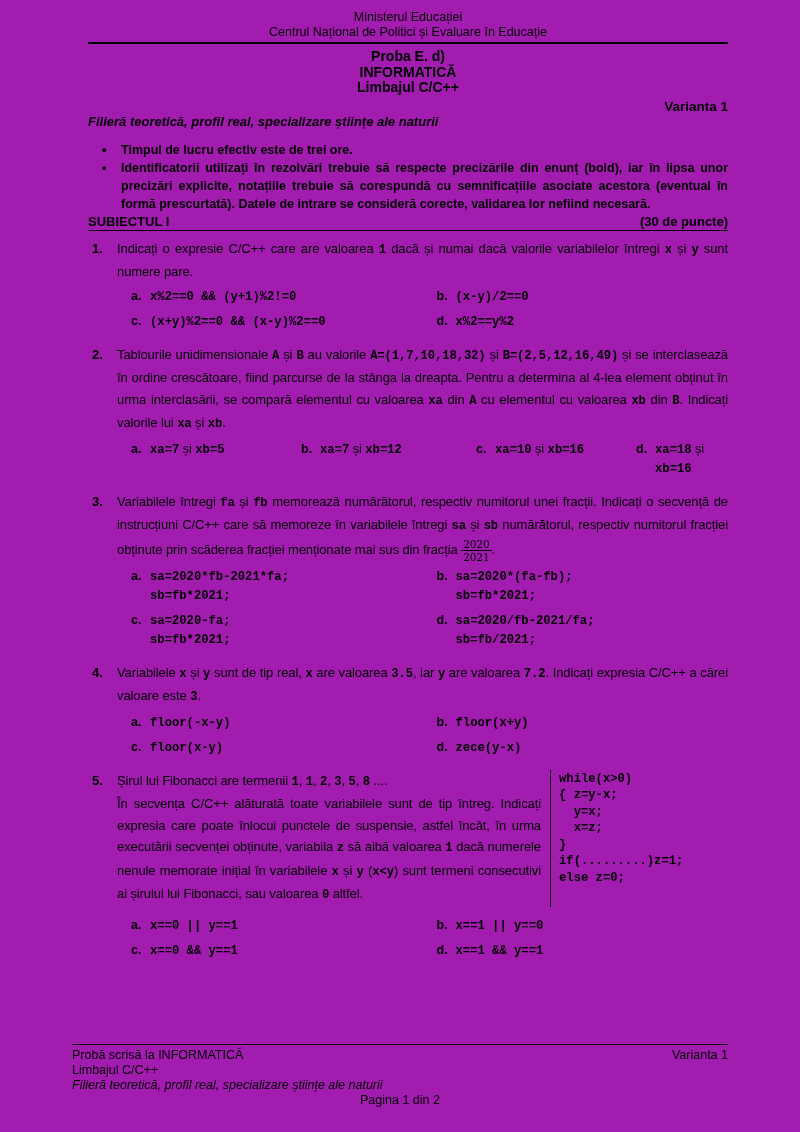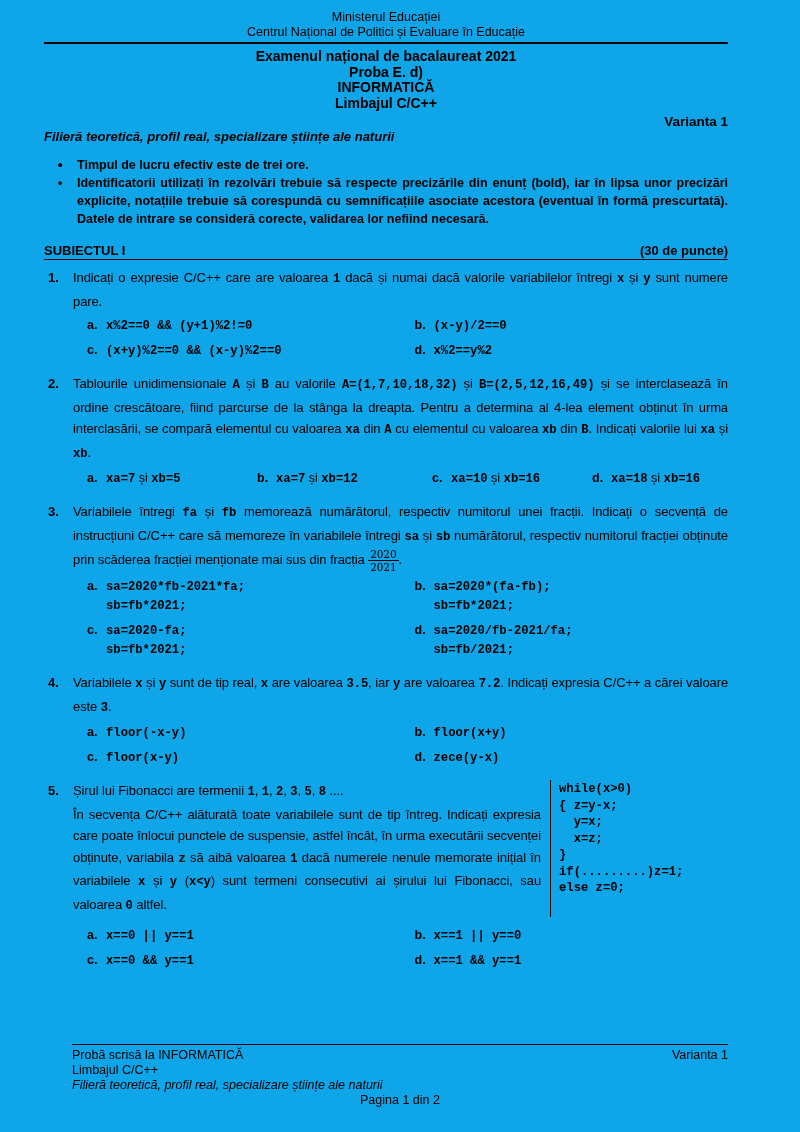--- a/index.html
+++ b/index.html
@@ -2,41 +2,41 @@
 <html><head>
 <meta charset="utf-8">
 <style>
   * { box-sizing: border-box; }
   html, body { margin: 0; padding: 0; background: #ffffff; }
   .page {
     position: relative;
     width: 800px;
     height: 1132px;
     margin: 0 auto;
-    background: #0ea5e9;
+    background: #a21caf;
     color: #000000;
     font-family: "Liberation Sans", sans-serif;
-    padding: 10px 72px 0 44px;
+    padding: 10px 72px 0 88px;
     overflow: hidden;
   }
   
   .ministry { text-align: center; font-size: 12.5px; line-height: 15px; }
   .header-rule { border-bottom: 2px solid #000; margin-top: 2px; }
   .doc-title { text-align: center; font-weight: bold; font-size: 14px; line-height: 15.5px; margin-top: 5px; }
   .variant-line { text-align: right; font-weight: bold; font-size: 13.5px; line-height: 15px; margin-top: 3px; }
   .profile-line { font-weight: bold; font-style: italic; font-size: 13px; line-height: 15px; }
   
   .notes { list-style: none; margin: 12px 0 0 0; padding: 0; font-weight: bold; font-size: 12.5px; line-height: 18px; }
   .notes li { position: relative; padding-left: 33px; text-align: justify; }
   .notes li .bullet-dot { position: absolute; left: 14px; top: 0; }
   
   .subject-row {
     display: flex; justify-content: space-between;
     font-weight: bold; font-size: 13px; line-height: 16px;
-    border-bottom: 1.5px solid #000; margin-top: 15px;
+    border-bottom: 1.5px solid #000; margin-top: 1px;
   }
   .subject-intro { font-weight: bold; font-size: 12.5px; line-height: 15.5px; text-align: justify; }
   
   .q { display: flex; margin-top: 7px; }
   .q-num { width: 29px; flex: none; padding-left: 4px; font-weight: bold; font-size: 13px; line-height: 21.5px; }
   .q-main { flex: 1; min-width: 0; }
   .q-statement { font-size: 13px; line-height: 21.5px; text-align: justify; letter-spacing: -0.1px; }
   .code { font-family: "Liberation Mono", "DejaVu Sans Mono", monospace; font-weight: bold; font-size: 12.2px; white-space: pre-wrap; }
   .opts { margin-top: 4px; }
   .opts2 { display: flex; flex-wrap: wrap; }
@@ -81,21 +81,20 @@
 
 <div class="page">
 
   <div class="ministry">
     <div>Ministerul Educației</div>
     <div>Centrul Național de Politici și Evaluare în Educație</div>
   </div>
   <div class="header-rule"></div>
 
   <div class="doc-title">
-    <div>Examenul național de bacalaureat 2021</div>
     <div>Proba E. d)</div>
     <div>INFORMATICĂ</div>
     <div>Limbajul C/C++</div>
   </div>
 
   <div class="variant-line">Varianta 1</div>
   <div class="profile-line">Filieră teoretică, profil real, specializare științe ale naturii</div>
 
   <ul class="notes">
     <li>

